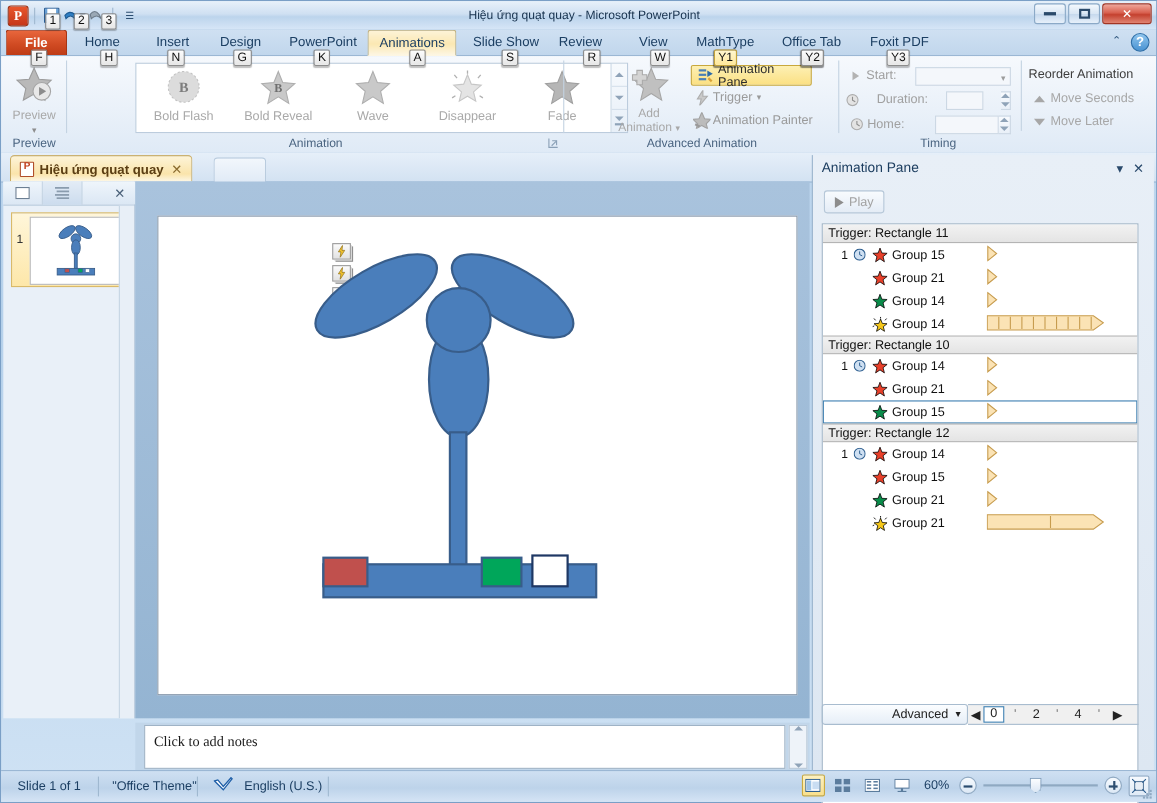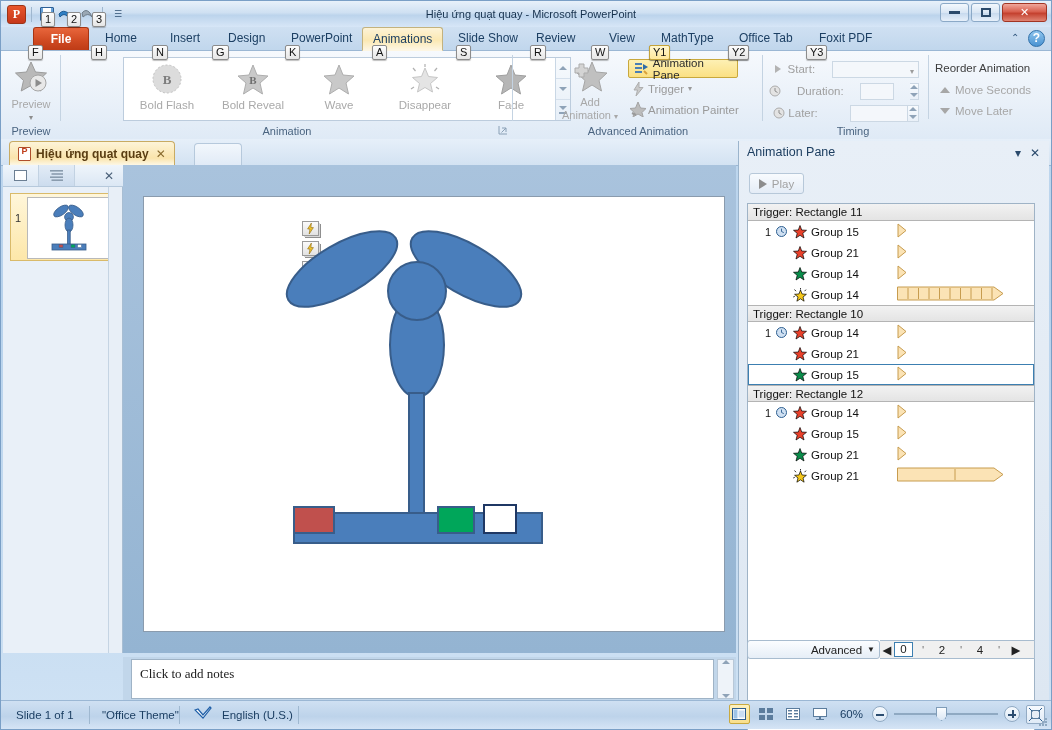--- a/index.html
+++ b/index.html
@@ -63,21 +63,21 @@
   
   .tabstrip{
     position:absolute;left:0;top:26px;width:1050px;height:24px;
     background:linear-gradient(180deg,#cfe0f2 0%,#c0d6ec 100%);
   }
   .tabstrip:after{
     content:"";position:absolute;left:0;bottom:0;width:100%;height:1px;background:#9bb7d4;
   }
   .tab{
     position:absolute;top:0;height:24px;line-height:23px;padding:0 10px;
-    font-size:12px;color:#1c3f63;white-space:nowrap;box-sizing:border-box;margin-left:28px;
+    font-size:12px;color:#1c3f63;white-space:nowrap;box-sizing:border-box;
   }
   .tab.filetab{
     left:4px;width:56px;text-align:center;color:#fff;font-weight:bold;
     background:linear-gradient(180deg,#e8663c 0%,#d04a22 55%,#bc3a15 100%);
     border:1px solid #a63514;border-bottom:none;border-radius:3px 3px 0 0;
   }
   .tab.active{
     background:linear-gradient(180deg,#fdf3d7 0%,#fbe8b2 55%,#fdf6e3 100%);
     border:1px solid #c3b27e;border-bottom:1px solid #fdf6e3;border-radius:3px 3px 0 0;
     color:#1c3f63;z-index:3;
@@ -585,21 +585,21 @@
               <span class="arrD"></span>
             </span>
         </div>
         <div class="smallrow" style="height:22px;">
           <span class="sicon">
             <svg width="12" height="12" viewBox="0 0 12 12">
                 <circle cx="6" cy="6" r="5" fill="#e3e3e3" stroke="#acacac"></circle>
                 <path d="M6 3 L6 6 L8.5 7.5" stroke="#8d8d8d" fill="none"></path>
               </svg>
           </span>
-          <span class="tm-label" style="width:64px;">Later:</span>
+          <span class="tm-label" style="width:64px;">Home:</span>
           <span class="tm-field" style="width:60px;"></span>
           <span class="spin">
               <span class="arrU"></span>
               <span class="arrD"></span>
             </span>
         </div>
       </div>
       <div style="position:absolute;left:165px;top:4px;bottom:20px;width:1px;background:#c4d3e2;"></div>
       <div style="position:absolute;left:172px;top:7px;width:120px;">
         <div style="height:21px;line-height:21px;font-size:11.5px;color:#3d3d3d;">Reorder Animation</div>

